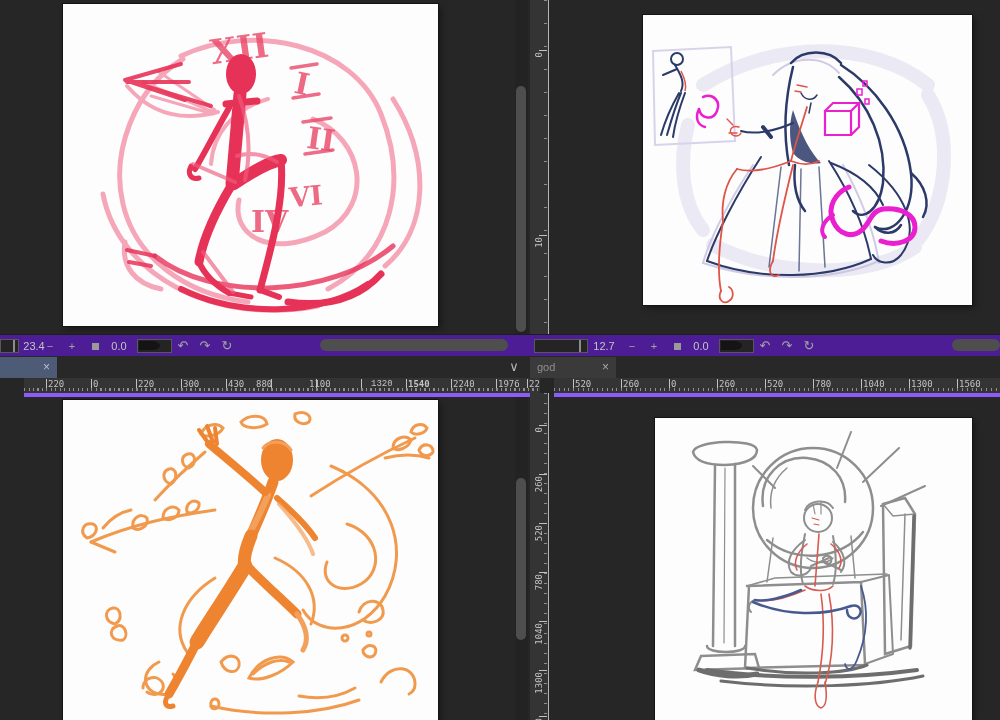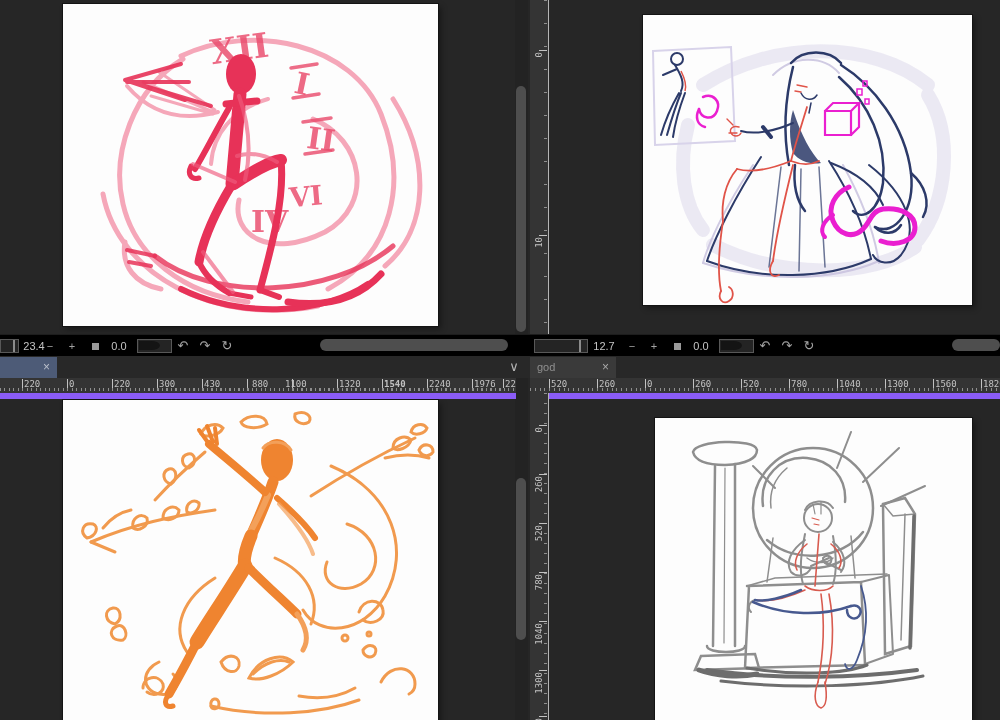--- a/index.html
+++ b/index.html
@@ -2,21 +2,21 @@
 <html><head>
 <meta charset="utf-8">
 <style>
   html,body{margin:0;padding:0;background:#111;}
   .stage{position:relative;width:1000px;height:720px;overflow:hidden;background:#262626;
          font-family:"Liberation Sans",sans-serif;}
   
   .canvas{position:absolute;background:#fdfdfd;box-shadow:0 0 0 1px #141414, 3px 3px 6px rgba(0,0,0,.4);}
   .canvas svg{display:block;width:100%;height:100%;}
   
-  .statusbar{position:absolute;height:22px;background:#000000;border-top:1px solid #1d1d1d;
+  .statusbar{position:absolute;height:22px;background:#4c1d95;border-top:1px solid #1d1d1d;
              color:#bcbcbc;font-size:11px;}
   .sb-item{position:absolute;top:0;height:22px;line-height:22px;text-align:center;}
   .sb-btn{color:#a3a3a3;cursor:default;}
   .sb-val{color:#c4c4c4;}
   .sb-sliderbox{position:absolute;top:4px;height:12px;border:1px solid #585858;background:#242424;}
   .sb-handle{position:absolute;top:0;width:2px;height:100%;background:#8c8c8c;}
   .sb-wedge{position:absolute;left:1px;top:1px;height:9px;width:65%;background:#141414;
             border-radius:0 80% 80% 0/0 100% 100% 0;}
   .sb-square{position:absolute;top:8px;width:7px;height:7px;background:#9a9a9a;}
   .hthumb{position:absolute;height:12px;background:#4e4e4e;border-radius:6px;}
@@ -26,21 +26,21 @@
   
   .tabbar{position:absolute;height:22px;background:#282828;}
   .tab{position:absolute;top:1px;height:21px;line-height:21px;font-size:11px;}
   .tab-active{background:#4d5b77;}
   .tab-idle{background:#3a3a3a;}
   .tab .tlabel{position:absolute;left:7px;top:0;color:#8f8f8f;}
   .tab .tclose{position:absolute;right:7px;top:0;color:#b9bfcb;font-size:12px;}
   .chev{position:absolute;color:#b5b5b5;font-size:13px;text-align:center;line-height:21px;}
   
   .ruler{position:absolute;background:#343434;overflow:hidden;}
-  .hruler{border-bottom:6px solid #8b5cf6;}
+  .hruler{border-bottom:4px solid #8b5cf6;margin-left:24px;}
   .vruler{border-right:1px solid #b5b5b5;}
   .hdots{position:absolute;left:0;right:0;bottom:2px;height:3px;
          background:repeating-linear-gradient(90deg,#8f8f8f 0 1px,transparent 1px 4.5px);}
   .vdots{position:absolute;top:0;bottom:0;right:1px;width:3px;
          background:repeating-linear-gradient(180deg,#8f8f8f 0 1px,transparent 1px 10px);}
   .hlabel{position:absolute;top:1px;font:9px "DejaVu Sans Mono",monospace;color:#c2c2c2;white-space:nowrap;}
   .htickM{position:absolute;top:1px;width:1px;height:9px;background:#c2c2c2;}
   .vlabel{position:absolute;right:4px;writing-mode:vertical-rl;transform:rotate(180deg);
           font:9px "DejaVu Sans Mono",monospace;color:#c2c2c2;white-space:nowrap;}
   .vtickM{position:absolute;right:1px;width:8px;height:1px;background:#c2c2c2;}
@@ -349,25 +349,25 @@
       <span class="hlabel" style="left: 24px;">220</span>
       <div class="htickM" style="left: 67px;"></div>
       <span class="hlabel" style="left: 69px;">0</span>
       <div class="htickM" style="left: 112px;"></div>
       <span class="hlabel" style="left: 114px;">220</span>
       <div class="htickM" style="left: 157px;"></div>
       <span class="hlabel" style="left: 159px;">300</span>
       <div class="htickM" style="left: 202px;"></div>
       <span class="hlabel" style="left: 204px;">430</span>
       <div class="htickM" style="left: 247px;"></div>
-      <span class="hlabel" style="left: 252px;">880</span>
+      <span class="hlabel" style="left: 232px;">880</span>
       <div class="htickM" style="left: 292px;"></div>
       <span class="hlabel" style="left: 285px;">1100</span>
       <div class="htickM" style="left: 337px;"></div>
-      <span class="hlabel" style="left: 339px;">1320</span>
+      <span class="hlabel" style="left: 347px; font-family: Liberation Mono, monospace;">1320</span>
       <div class="htickM" style="left: 382px;"></div>
       <span class="hlabel" style="left: 384px; font-weight: bold;">1540</span>
       <div class="htickM" style="left: 427px;"></div>
       <span class="hlabel" style="left: 429px;">2240</span>
       <div class="htickM" style="left: 472px;"></div>
       <span class="hlabel" style="left: 474px;">1976</span>
       <div class="htickM" style="left: 503px;"></div>
       <span class="hlabel" style="left: 505px;">2200</span>
     </div>
   <div class="ruler hruler" style="left:530px;top:378px;width:470px;height:15px;">

